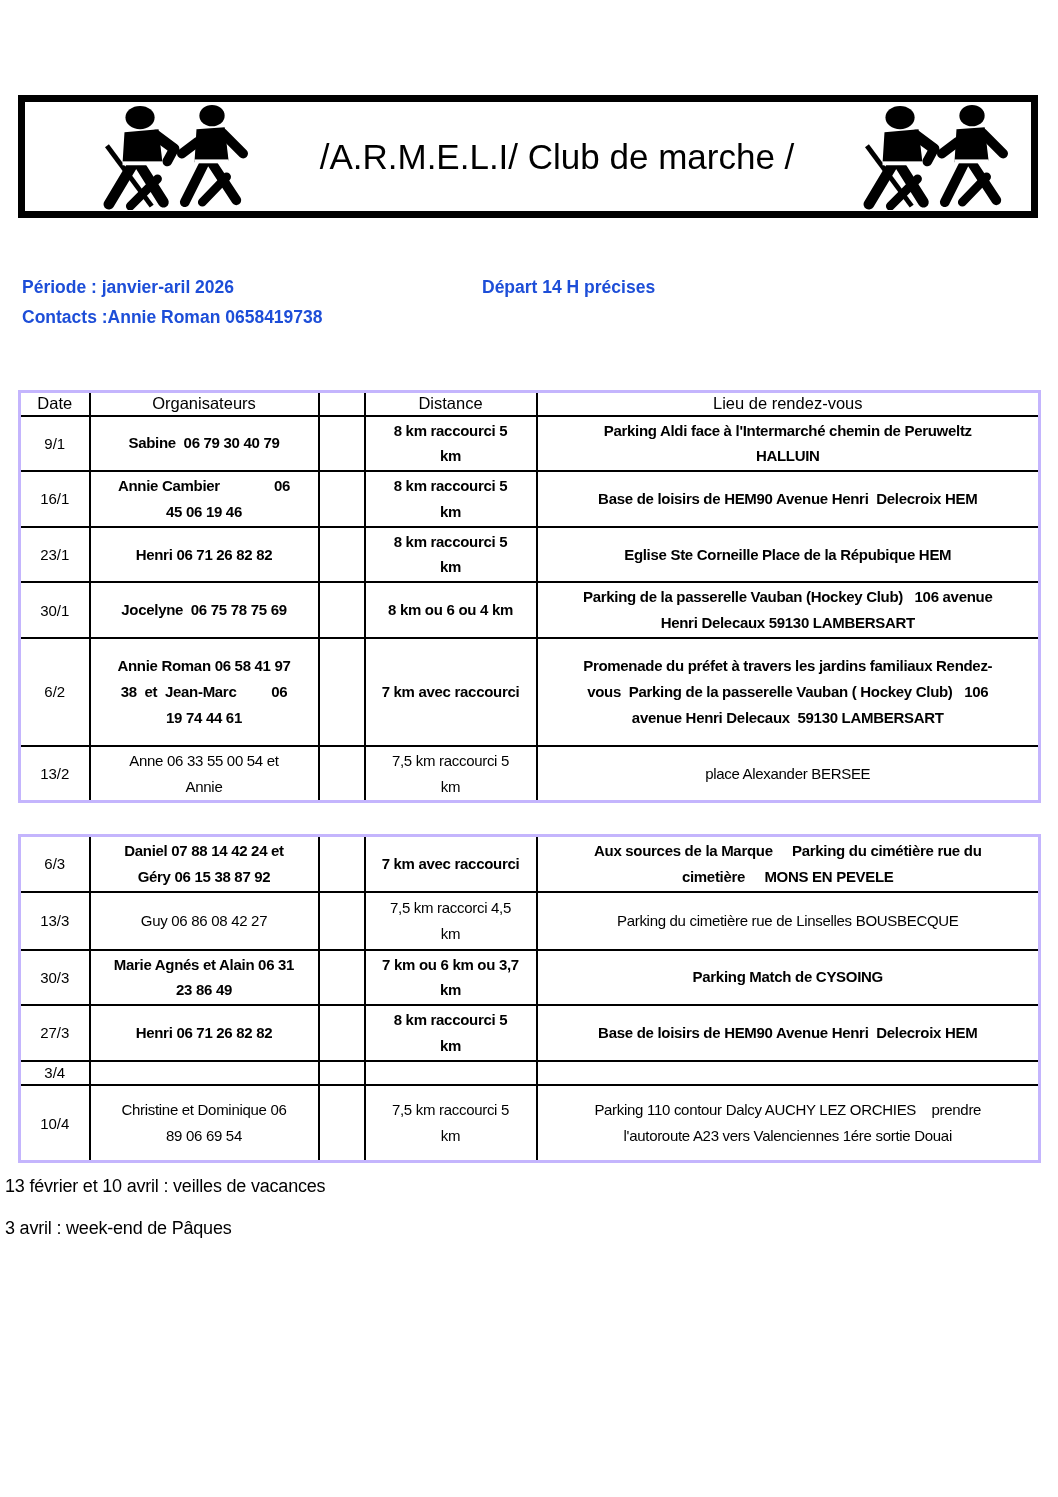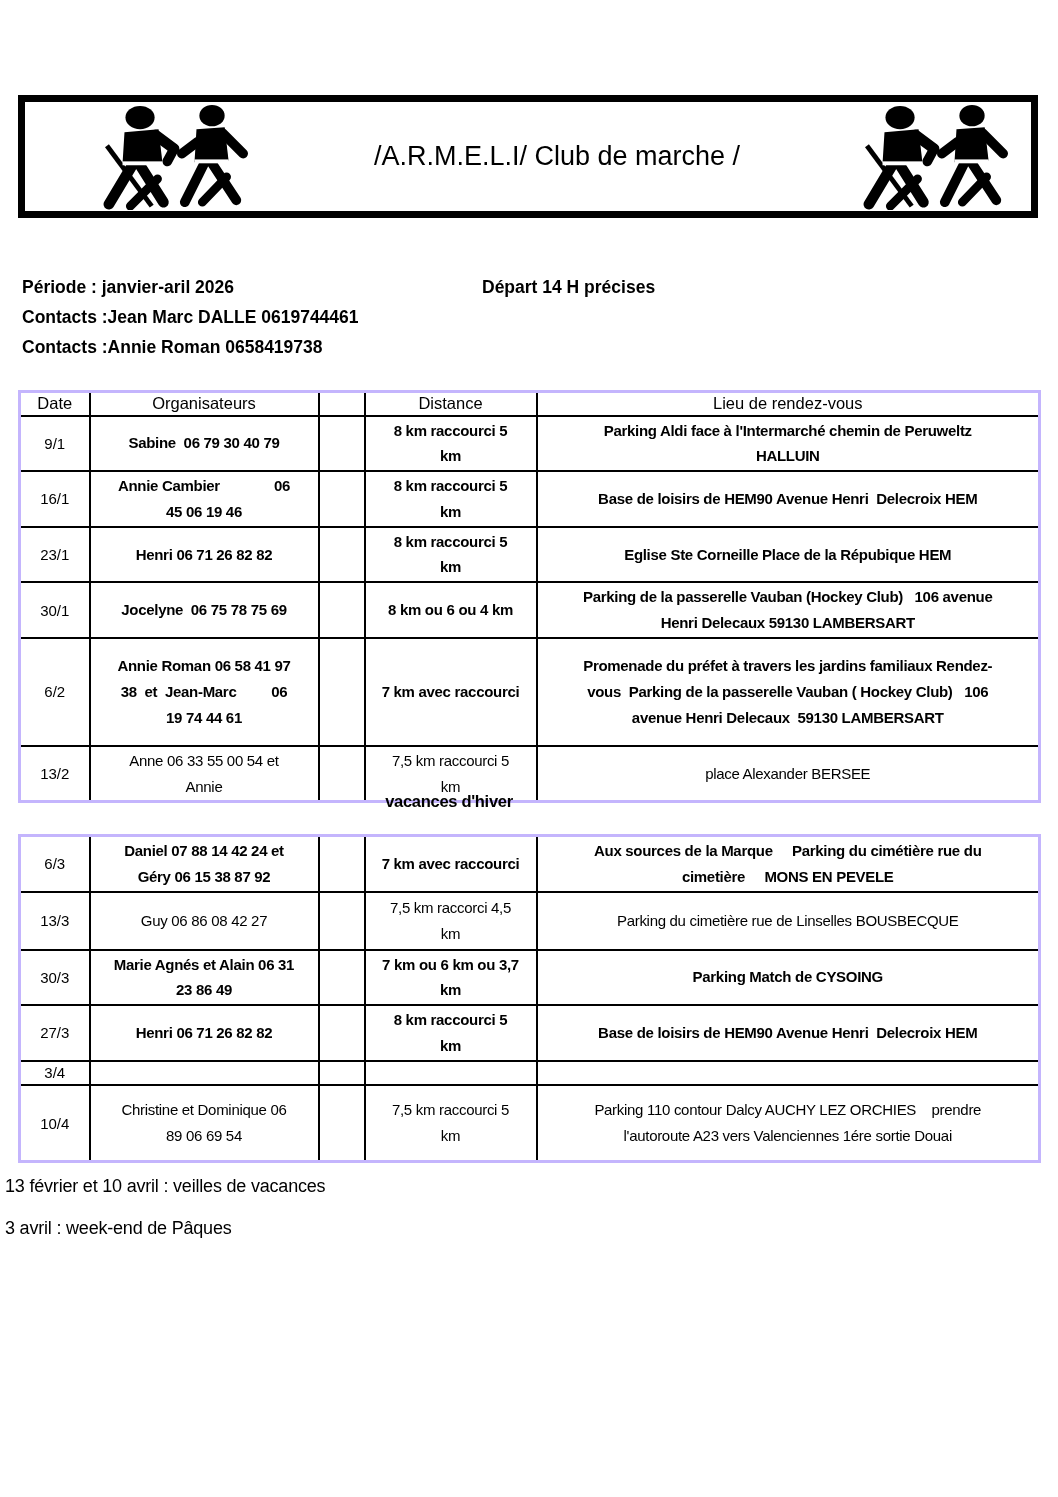--- a/index.html
+++ b/index.html
@@ -19,21 +19,21 @@
     border:7px solid #000;
     box-sizing:border-box;
     background:#fff;
     display:flex;align-items:center;
   }
   .banner .walkers{flex:0 0 auto;}
   .banner .walkers.left{margin-left:72px;}
   .banner .walkers.right{margin-right:14px;}
   .banner-title{
     flex:1 1 auto;text-align:center;
-    font-size:27px;letter-spacing:0px;
+    font-size:35px;letter-spacing:0px;
     white-space:nowrap;
   }
   
   .info{
     position:absolute;left:22px;top:272px;width:1010px;
     font-weight:700;font-size:17.5px;
     line-height:30px;
   }
   .info-line1{position:relative;}
   .info-depart{position:absolute;left:460px;top:0;}
@@ -124,26 +124,25 @@
         <line x1="101" y1="40" x2="85" y2="52" stroke-width="10" stroke-linecap="round"></line>
         <line x1="127" y1="31" x2="148" y2="52" stroke-width="10" stroke-linecap="round"></line>
         <line x1="108" y1="62" x2="88" y2="102" stroke-width="10" stroke-linecap="round"></line>
         <line x1="116" y1="62" x2="141" y2="100" stroke-width="10" stroke-linecap="round"></line>
         <line x1="131" y1="76" x2="106" y2="102" stroke-width="9" stroke-linecap="round"></line>
         <rect x="98" y="58" width="35" height="4" fill="#fff" stroke="none"></rect>
       </g>
     </svg>
   </div>
 
-  <div class="info" style="color:#000000;">
+  <div class="info" style="color:#1d4ed8;">
     <div class="info-line1">
       <span>Période : janvier-aril 2026</span>
       <span class="info-depart">Départ 14 H précises</span>
     </div>
-    <div>Contacts :Jean Marc DALLE 0619744461</div>
     <div>Contacts :Annie Roman 0658419738</div>
   </div>
 
   <table class="sched t1">
     <colgroup>
         <col style="width:70px">
         <col style="width:229px">
         <col style="width:46px">
         <col style="width:172px">
         <col style="width:503px">
@@ -206,23 +205,20 @@
       <td class="cell">Anne 06 33 55 00 54 et
 Annie</td>
       <td class="cell"></td>
       <td class="cell">7,5 km raccourci 5
 km</td>
       <td class="cell">place Alexander BERSEE</td>
     </tr>
   </tbody>
     </table>
 
-  <div class="break-label">
-    <span>vacances d'hiver</span>
-  </div>
 
   <table class="sched t2">
     <colgroup>
         <col style="width:70px">
         <col style="width:229px">
         <col style="width:46px">
         <col style="width:172px">
         <col style="width:503px">
       </colgroup>
     <tbody>

